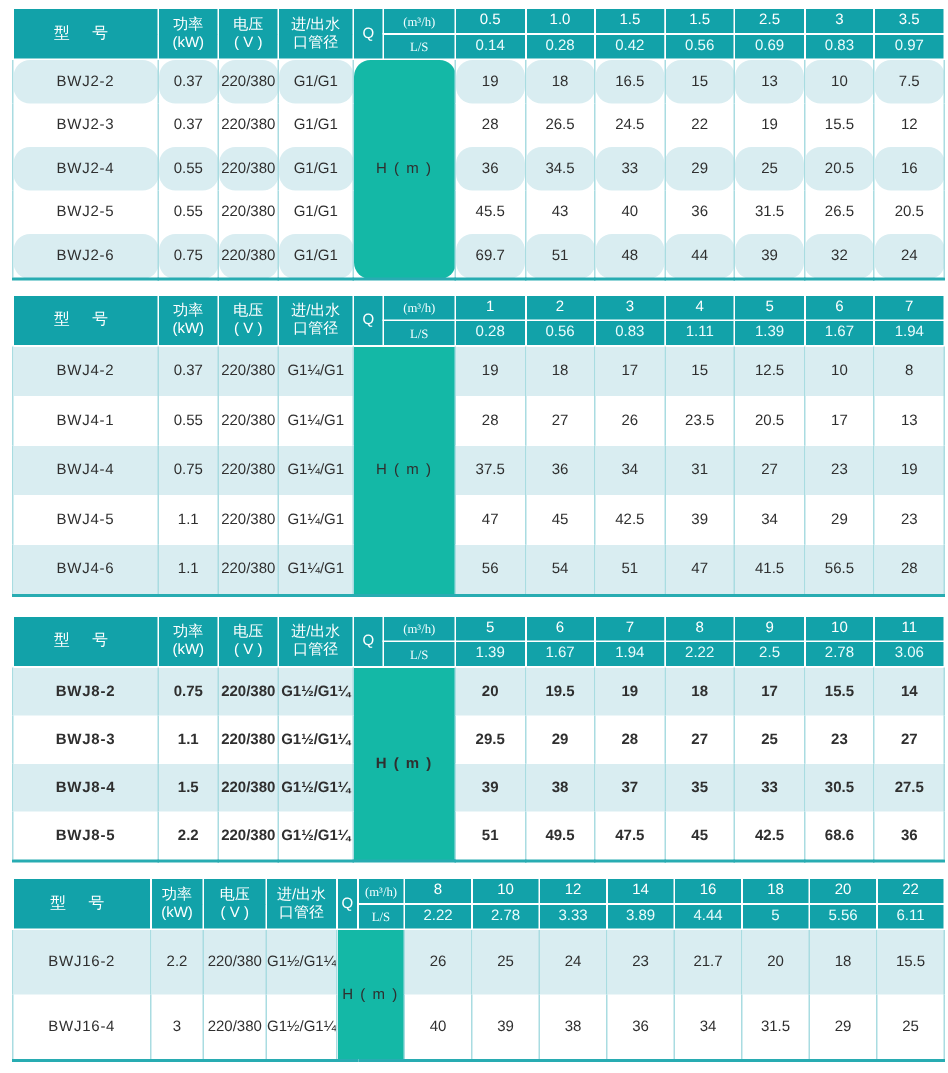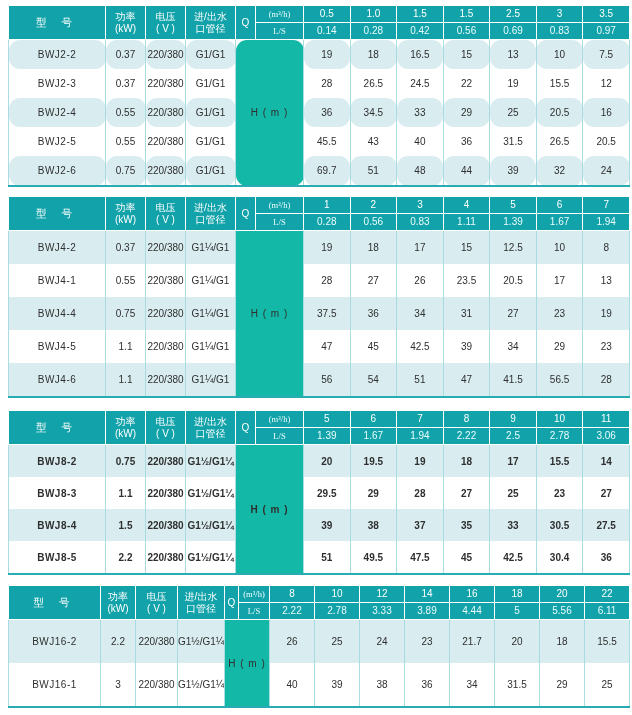--- a/index.html
+++ b/index.html
@@ -357,21 +357,21 @@
         <tr>
           <td class="model-c"><span>BWJ8-5</span></td>
           <td><span>2.2</span></td>
           <td><span>220/380</span></td>
           <td class="pipe-c"><span>G1½/G1¼</span></td>
           <td><span>51</span></td>
           <td><span>49.5</span></td>
           <td><span>47.5</span></td>
           <td><span>45</span></td>
           <td><span>42.5</span></td>
-          <td><span>30.4</span></td>
+          <td><span>68.6</span></td>
           <td><span>36</span></td>
         </tr>
       </tbody>
     </table>
   <table class="spec t3">
       <colgroup>
         <col style="width: 92px;">
         <col style="width: 35px;">
         <col style="width: 42px;">
         <col style="width: 47px;">
@@ -425,21 +425,21 @@
           <td><span>26</span></td>
           <td><span>25</span></td>
           <td><span>24</span></td>
           <td><span>23</span></td>
           <td><span>21.7</span></td>
           <td><span>20</span></td>
           <td><span>18</span></td>
           <td><span>15.5</span></td>
         </tr>
         <tr>
-          <td class="model-c"><span>BWJ16-1</span></td>
+          <td class="model-c"><span>BWJ16-4</span></td>
           <td><span>3</span></td>
           <td><span>220/380</span></td>
           <td class="pipe-c"><span>G1½/G1¼</span></td>
           <td><span>40</span></td>
           <td><span>39</span></td>
           <td><span>38</span></td>
           <td><span>36</span></td>
           <td><span>34</span></td>
           <td><span>31.5</span></td>
           <td><span>29</span></td>

